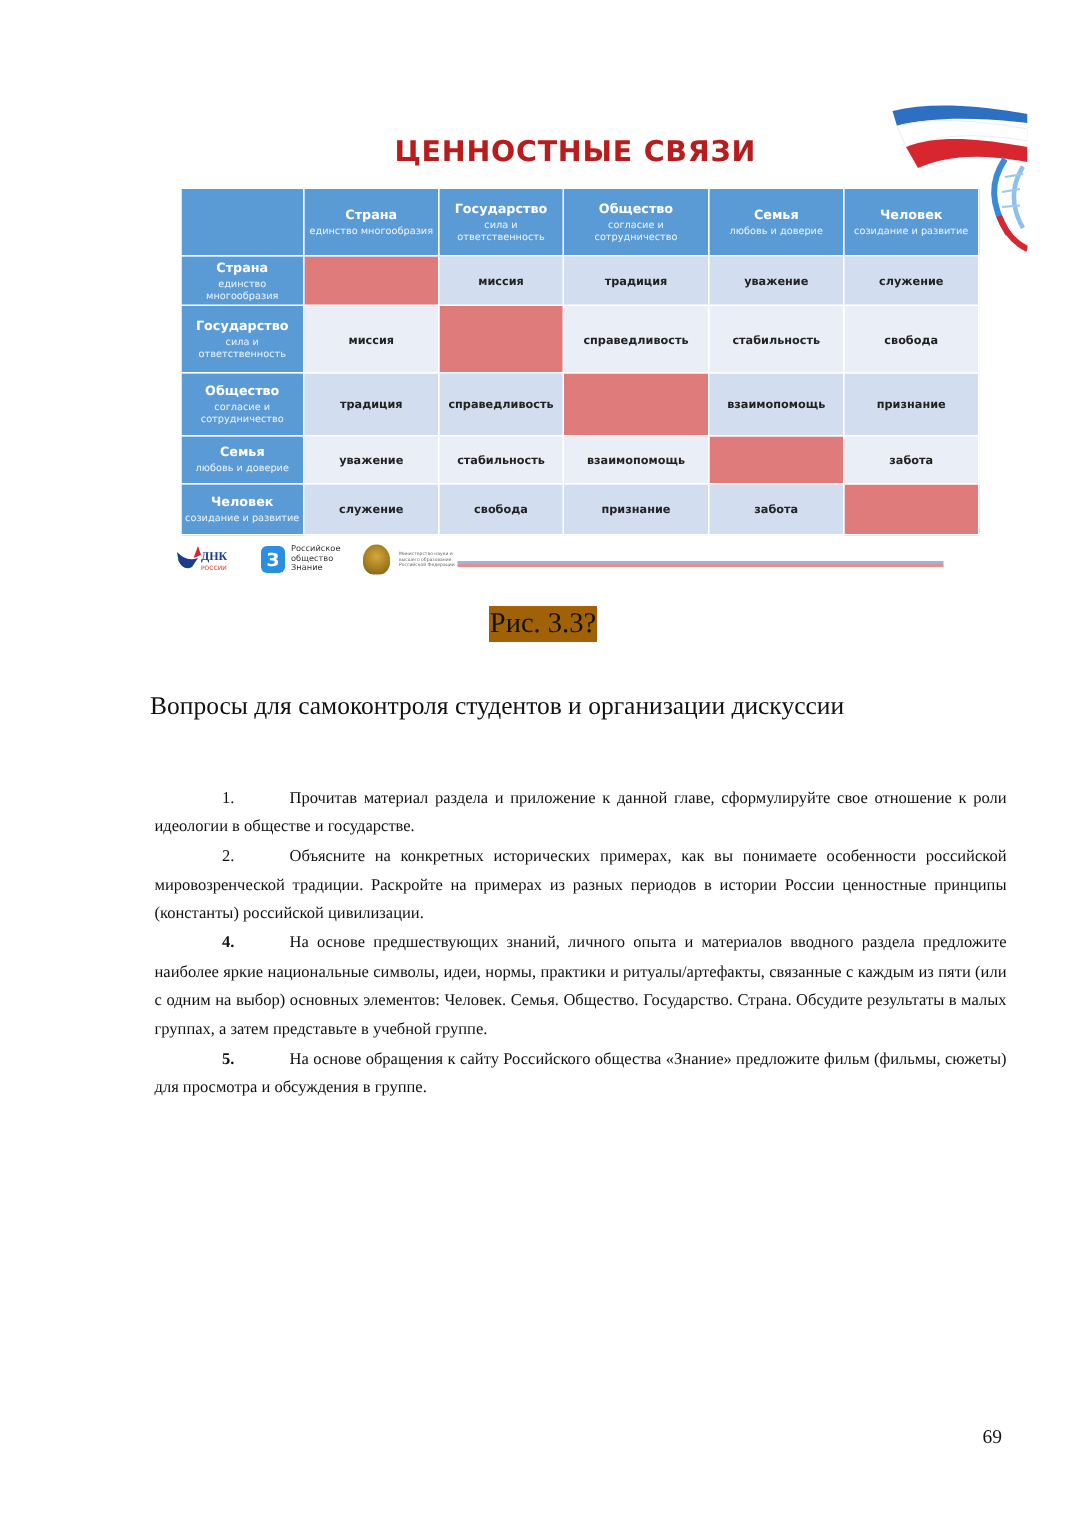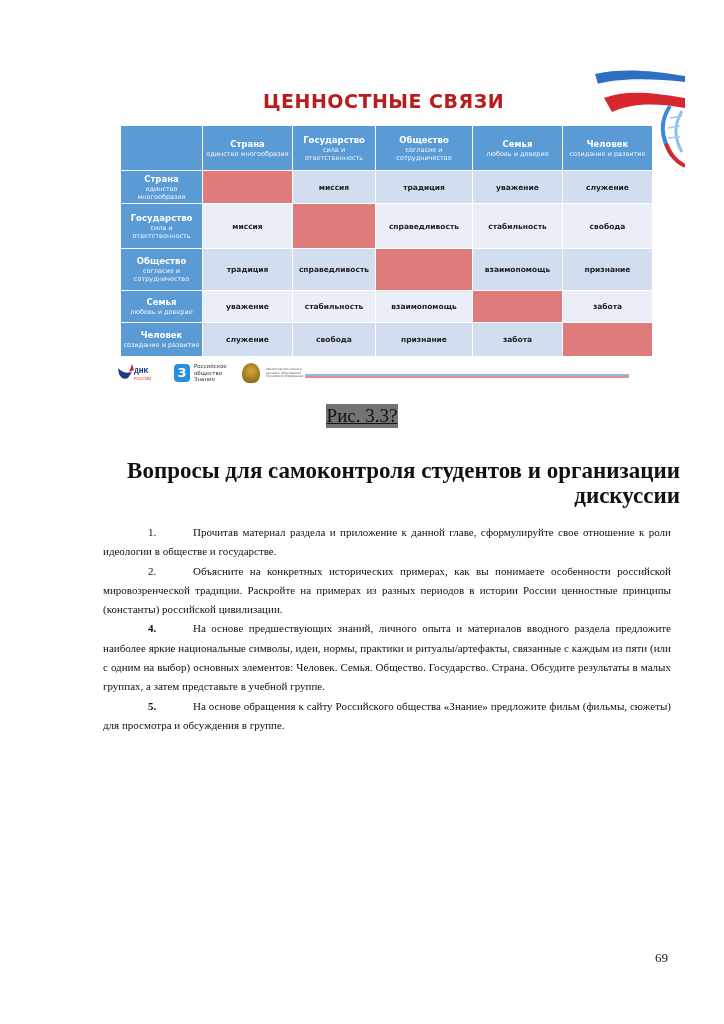--- a/index.html
+++ b/index.html
@@ -29,37 +29,37 @@
   td.rowhead { background: #5b9bd5; color: #fff; padding: 1px; }
   td.cell { font-size: 7.5px; font-weight: bold; color: #222; }
   tr.odd td.cell { background: #d2deef; }
   tr.even td.cell { background: #e9eef7; }
   td.cell.diag { background: #e07b7b !important; }
   tr.r1 td { height: 33px; } tr.r2 td { height: 45px; } tr.r3 td { height: 42px; }
   tr.r4 td { height: 32px; } tr.r5 td { height: 34px; }
 
   .logos { position: absolute; left: 6px; top: 298px; width: 560px; height: 30px; }
   .logo-dnk { position: absolute; left: 0; top: 2px; width: 44px; height: 24px; }
-  .logo-dnk .txt { position: absolute; left: 18px; top: 4px; font-family: Liberation Mono, monospace; font-weight: bold; font-size: 8px; color: #1c3b8c; }
+  .logo-dnk .txt { position: absolute; left: 18px; top: 4px; font-family: Liberation Serif, serif; font-weight: bold; font-size: 8px; color: #1c3b8c; }
   .logo-dnk .sub { position: absolute; left: 18px; top: 14px; font-family: "DejaVu Sans", sans-serif; font-size: 4px; color: #d32; }
   .logo-znanie-box { position: absolute; left: 58px; top: 4px; width: 16px; height: 18px; background: #2a8fe0; border-radius: 4px; color: #fff; font-family: "DejaVu Sans", sans-serif; font-weight: bold; font-size: 12px; text-align: center; line-height: 18px; }
   .logo-znanie-txt { position: absolute; left: 78px; top: 3px; font-family: "DejaVu Sans", sans-serif; font-size: 5.5px; line-height: 6.5px; color: #333; width: 40px; }
   .logo-emblem { position: absolute; left: 126px; top: 3px; width: 18px; height: 20px; border-radius: 50% 50% 40% 40%; background: radial-gradient(circle at 50% 40%, #d4a83a 0%, #a07a20 60%, #7a5a18 100%); }
   .logo-ministry { position: absolute; left: 150px; top: 8px; width: 50px; font-family: "DejaVu Sans", sans-serif; font-size: 3px; line-height: 3.5px; color: #666; }
   .flag-line { position: absolute; left: 189px; top: 14px; width: 324px; height: 4px; }
   .flag-line .b { height: 2px; background: #9fb3de; }
   .flag-line .r { height: 2px; background: #e09090; }
 
   
   .caption-wrap { position: absolute; left: 0; top: 404px; width: 724px; text-align: center; }
-  .caption { display: inline-block; background: #737373; font-size: 19px; padding: 0 1px; line-height: 24px; text-decoration: underline; }
+  .caption { display: inline-block; background: #a16207; font-size: 19px; padding: 0 1px; line-height: 24px; }
 
   .heading {
-    position: absolute; left: 100px; top: 458px; width: 580px; text-align: right;
-    font-weight: bold; font-size: 23px; line-height: 25px;
+    position: absolute; left: 100px; top: 458px; width: 580px; text-align: left;
+    font-weight: normal; font-size: 17px; line-height: 25px;
   }
 
   .questions { position: absolute; left: 103px; top: 511px; width: 568px; font-size: 11px; line-height: 19.3px; text-align: justify; margin-top: 12px; }
   .q { text-indent: 45px; }
   .q .num { display: inline-block; width: 45px; text-indent: 0; }
   .q .num.bold { font-weight: bold; }
 
   .page-num { position: absolute; left: 655px; top: 950px; font-size: 13px; }
 </style>
 </head>

